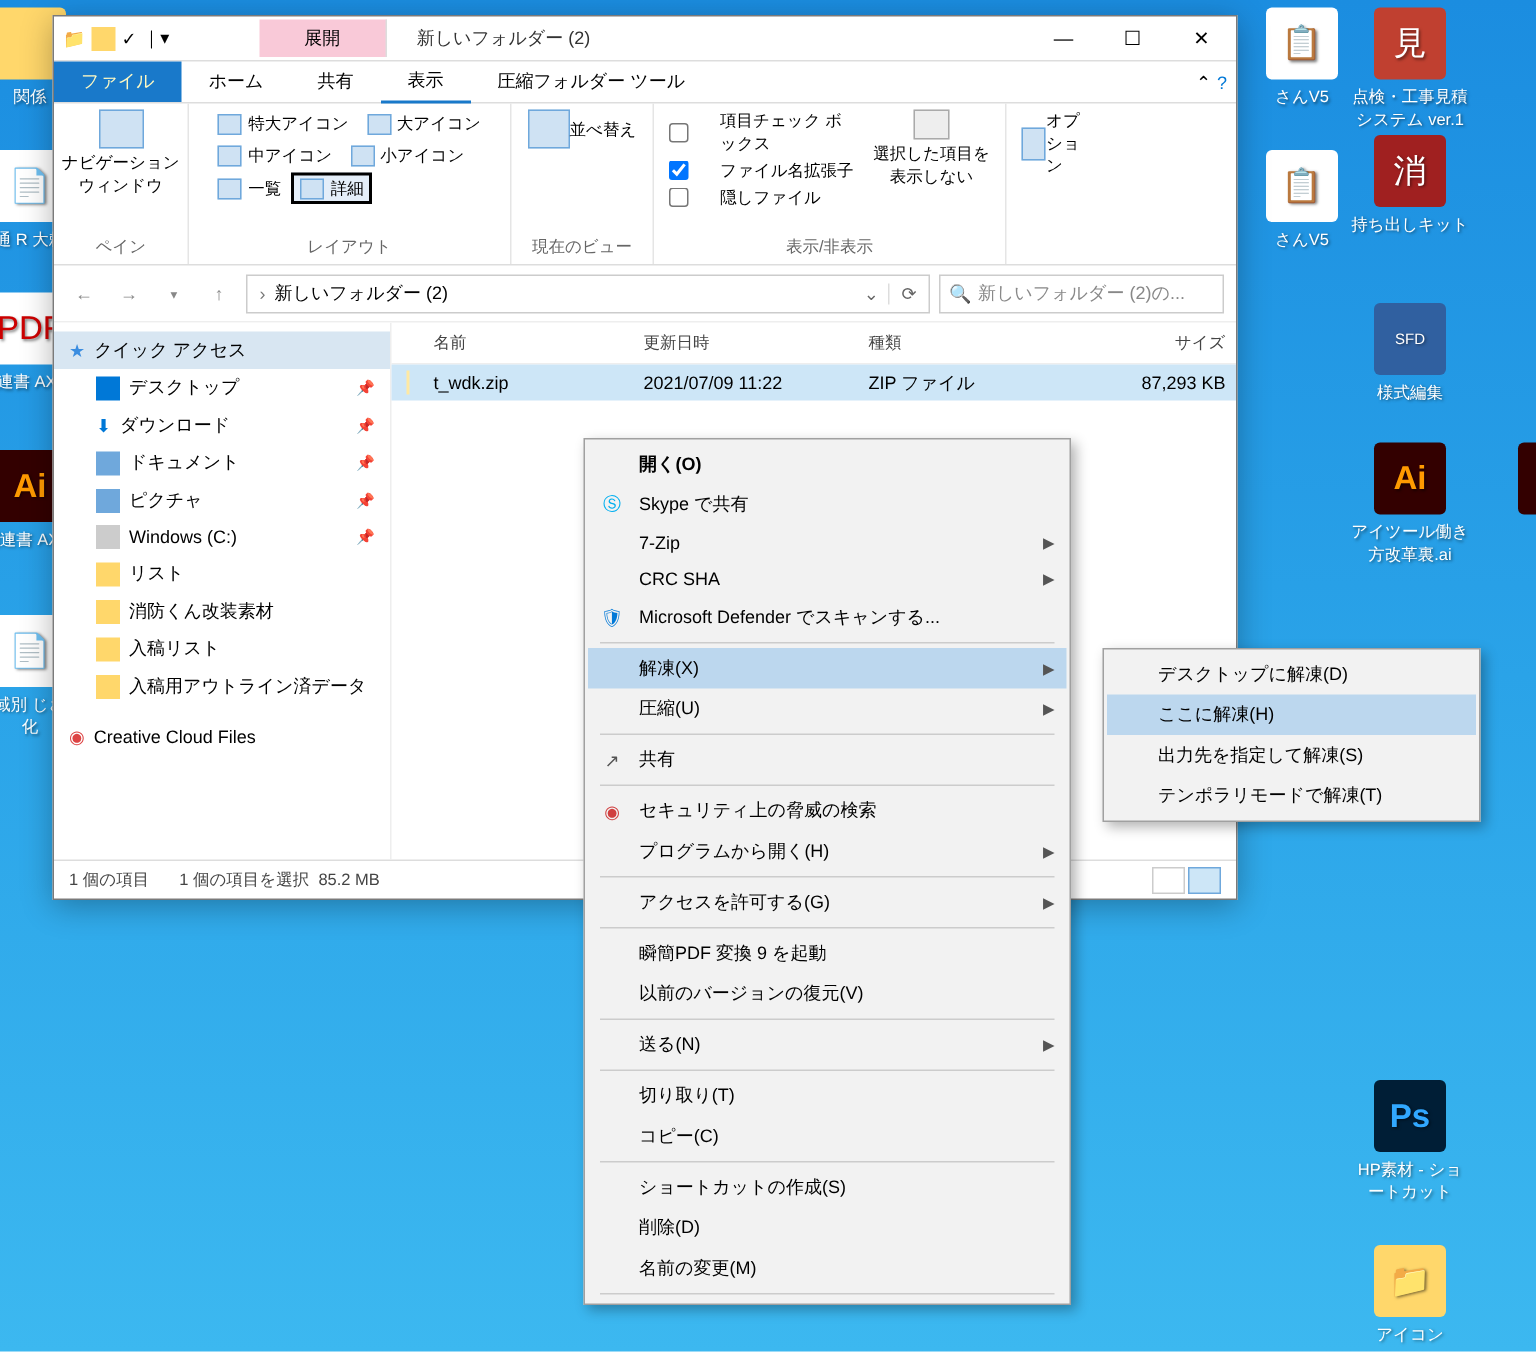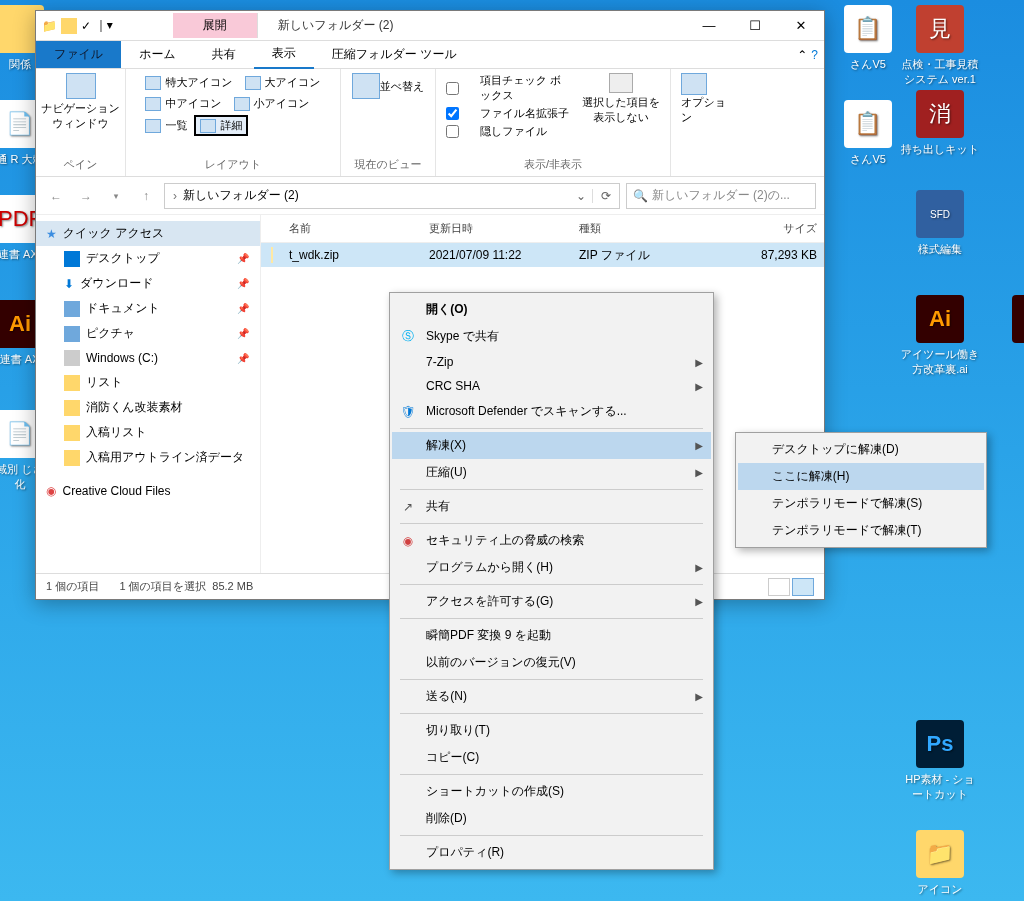--- a/index.html
+++ b/index.html
@@ -18,21 +18,21 @@
 .titlebar-icons .ti { width:16px; height:16px; }
 .tab-header { display:flex; margin-left: 60px; }
 .tab-header .th { padding: 4px 30px; font-size: 12px; border-right:1px solid #ddd; }
 .tab-pink { background: #f9c9d8; }
 .window-title { margin-left: 20px; font-size:12px; color:#333; }
 .window-controls { margin-left:auto; display:flex; }
 .window-controls div { width:46px; height:30px; display:flex; align-items:center; justify-content:center; font-size:13px; }
 
 .menubar { height: 28px; display:flex; align-items:center; border-bottom:1px solid #ddd; font-size:12px; }
 .menubar .mb { padding: 5px 18px; }
-.mb-file { background:#1979ca; color:#0f172a; }
+.mb-file { background:#1979ca; color:#fef9c3; }
 .menubar .help { margin-left:auto; display:flex; gap:4px; padding-right:6px; }
 
 .ribbon { height: 108px; display:flex; border-bottom:1px solid #ddd; font-size:11px; }
 .ribbon-group { border-right:1px solid #e5e5e5; padding: 4px 10px; display:flex; flex-direction:column; align-items:center; justify-content:space-between; }
 .rg-title { color:#666; font-size:11px; padding-top:2px; }
 .layout-opts { display:flex; flex-direction:column; gap:2px; }
 .layout-row { display:flex; gap:2px; }
 .lo-item { display:flex; align-items:center; gap:4px; padding:1px 4px; border:1px solid transparent; font-size:11px; }
 .lo-item.sel { border:2px solid #000000; background:#e4eef9; }
 .lo-ic { width:16px; height:14px; background:#cfe2f3; border:1px solid #6fa8dc; display:inline-block; }
@@ -91,21 +91,21 @@
 </head>
 <body>
 
 <div class="desktop-icon" style="left:-20px; top:5px"><div class="di-img di-folder"></div><span>関係</span></div>
 <div class="desktop-icon" style="left:828px; top:5px"><div class="di-img di-file">📋</div><span>さんV5</span></div>
 <div class="desktop-icon" style="left:900px; top:5px"><div class="di-img" style="background:#c04030;color:#fff">見</div><span>点検・工事見積システム ver.1</span></div>
 <div class="desktop-icon" style="left:-20px; top:100px"><div class="di-img di-file">📄</div><span>共通 R 大頼中</span></div>
 <div class="desktop-icon" style="left:828px; top:100px"><div class="di-img di-file">📋</div><span>さんV5</span></div>
 <div class="desktop-icon" style="left:900px; top:90px"><div class="di-img" style="background:#a02020;color:#fff">消</div><span>持ち出しキット</span></div>
 <div class="desktop-icon" style="left:-20px; top:195px"><div class="di-img di-file" style="color:#c00">PDF</div><span>関連書 AX.pd</span></div>
-<div class="desktop-icon" style="left:900px; top:190px"><div class="di-img" style="background:#3060a0;color:#fff;font-size:10px">SFD</div><span>様式編集</span></div>
+<div class="desktop-icon" style="left:900px; top:202px"><div class="di-img" style="background:#3060a0;color:#fff;font-size:10px">SFD</div><span>様式編集</span></div>
 <div class="desktop-icon" style="left:-20px; top:300px"><div class="di-img di-ai">Ai</div><span>関連書 AX.ai</span></div>
 <div class="desktop-icon" style="left:900px; top:295px"><div class="di-img di-ai">Ai</div><span>アイツール働き方改革裏.ai</span></div>
 <div class="desktop-icon" style="left:996px; top:295px">
     <div class="di-img di-ai">Ai</div>
   </div>
 <div class="desktop-icon" style="left:-20px; top:410px"><div class="di-img di-file">📄</div><span>地域別 じさん化</span></div>
 <div class="desktop-icon" style="left:900px; top:720px"><div class="di-img" style="background:#001e36;color:#31a8ff;font-weight:bold">Ps</div><span>HP素材 - ショートカット</span></div>
 <div class="desktop-icon" style="left:900px; top:830px"><div class="di-img di-folder">📁</div><span>アイコン</span></div>
 
 <div class="window">
@@ -205,21 +205,21 @@
               <input type="checkbox" style="">
               <span>隠しファイル</span>
             </label>
         </div>
         <div style="display:flex;flex-direction:column;align-items:center;white-space:pre;text-align:center;font-size:11px"><div style="width:24px;height:20px;background:#eee;border:1px solid #aaa;margin-bottom:2px"></div><span>選択した項目を
 表示しない</span></div>
       </div>
       <div class="rg-title">表示/非表示</div>
     </div>
     <div class="ribbon-group" style="width:70px;border-right:none">
-      <div style="display:flex;flex-direction:column;align-items:flex-start">
+      <div style="display:flex;flex-direction:row;align-items:center">
           <div style="width:26px;height:22px;border:1px solid #6fa8dc;background:#cfe2f3"></div>
           <div style="font-size:11px">オプション</div>
         </div>
       <div class="rg-title"></div>
     </div>
   </div>
 
   <div class="addrbar">
     <div class="nav-arrow">←</div>
     <div class="nav-arrow">→</div>
@@ -389,32 +389,32 @@
   <div class="cm-item">
       <span>コピー(C)</span>
     </div>
   <div class="cm-sep"></div>
   <div class="cm-item">
       <span>ショートカットの作成(S)</span>
     </div>
   <div class="cm-item">
       <span>削除(D)</span>
     </div>
-  <div class="cm-sep"></div>
-  <div class="cm-item">
-      <span>プロパティ(R)</span>
-    </div>
+  <div class="cm-item">
+      <span>名前の変更(M)</span>
+    </div>
+  <div class="cm-sep"></div>
 </div>
 
 <div class="context-menu submenu">
   <div class="cm-item">
       <span>デスクトップに解凍(D)</span>
     </div>
   <div class="cm-item hl">
       <span>ここに解凍(H)</span>
     </div>
   <div class="cm-item">
-      <span>テンポラリモードで解凍(S)</span>
+      <span>出力先を指定して解凍(S)</span>
     </div>
   <div class="cm-item">
       <span>テンポラリモードで解凍(T)</span>
     </div>
 </div>
 
 </body></html>

